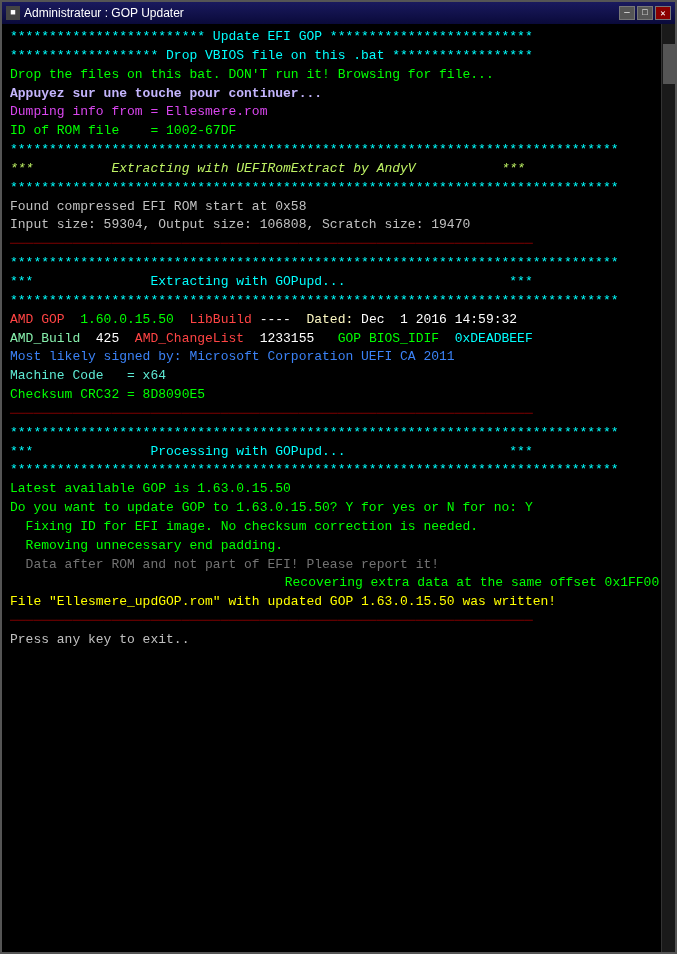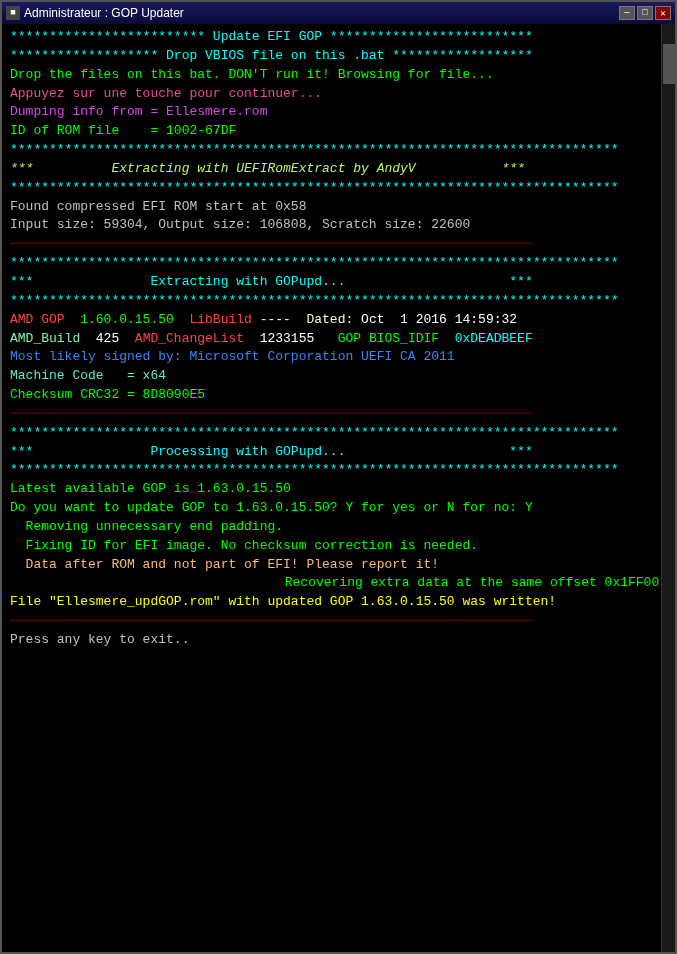--- a/index.html
+++ b/index.html
@@ -112,57 +112,57 @@
     </div>
   </div>
   <div class="console-area">
     <div id="console-output">
         <span class="line" style="color: rgb(0, 255, 255);"></span>
         <span class="line" style="color: rgb(0, 255, 255);">************************* Update EFI GOP **************************</span>
         <span class="line" style="color: rgb(0, 255, 255);"></span>
         <span class="line" style="color: rgb(0, 255, 255);">******************* Drop VBIOS file on this .bat ******************</span>
         <span class="line" style="color: rgb(192, 192, 192);"></span>
         <span class="line" style="color: rgb(0, 255, 0);">Drop the files on this bat. DON'T run it! Browsing for file...</span>
-        <span class="line" style="color: #ec4899;">Appuyez sur une touche pour continuer...</span>
+        <span class="line" style="color: #c4b5fd; font-weight: bold;">Appuyez sur une touche pour continuer...</span>
         <span class="line" style="color: #d946ef;">Dumping info from = Ellesmere.rom</span>
         <span class="line" style="color: rgb(192, 192, 192);"></span>
         <span class="line" style="color: rgb(0, 255, 0);">ID of ROM file    = 1002-67DF</span>
         <span class="line" style="color: rgb(192, 192, 192);"></span>
         <span class="line" style="color: rgb(0, 255, 255);">******************************************************************************</span>
         <span class="line" style="color: #bef264; font-style: italic;">***          Extracting with UEFIRomExtract by AndyV           ***</span>
         <span class="line" style="color: rgb(0, 255, 255);">******************************************************************************</span>
         <span class="line" style="color: rgb(192, 192, 192);"></span>
         <span class="line" style="color: rgb(192, 192, 192);">Found compressed EFI ROM start at 0x58</span>
-        <span class="line" style="color: rgb(192, 192, 192);">Input size: 59304, Output size: 106808, Scratch size: 22600</span>
+        <span class="line" style="color: rgb(192, 192, 192);">Input size: 59304, Output size: 106808, Scratch size: 19470</span>
         <span class="line" style="color: rgb(192, 192, 192);"></span>
         <span class="line" style="color: rgb(139, 0, 0);">───────────────────────────────────────────────────────────────────</span>
         <span class="line" style="color: rgb(192, 192, 192);"></span>
         <span class="line" style="color: rgb(0, 255, 255);">******************************************************************************</span>
         <span class="line" style="color: rgb(0, 255, 255);">***               Extracting with GOPupd...                     ***</span>
         <span class="line" style="color: rgb(0, 255, 255);">******************************************************************************</span>
         <span class="line" style="color: rgb(192, 192, 192);"></span>
-        <span class="line"><span style="color:#ff4444">AMD GOP</span><span style="color:#00ff00">  1.60.0.15.50  </span><span style="color:#ff4444">LibBuild</span><span style="color:#ffffff"> ----  </span><span style="color:#fef9c3">Dated:</span><span style="color:#ffffff"> Oct  1 2016 14:59:32</span></span>
+        <span class="line"><span style="color:#ff4444">AMD GOP</span><span style="color:#00ff00">  1.60.0.15.50  </span><span style="color:#ff4444">LibBuild</span><span style="color:#ffffff"> ----  </span><span style="color:#fef9c3">Dated:</span><span style="color:#ffffff"> Dec  1 2016 14:59:32</span></span>
         <span class="line"><span style="color:#86efac">AMD_Build</span><span style="color:#ffffff">  425  </span><span style="color:#ff4444">AMD_ChangeList</span><span style="color:#ffffff">  1233155   </span><span style="color:#00ff00">GOP BIOS_IDIF</span><span style="color:#00ffff">  0xDEADBEEF</span></span>
         <span class="line" style="color: #3b82f6;">Most likely signed by: Microsoft Corporation UEFI CA 2011</span>
         <span class="line" style="color: #5eead4;">Machine Code   = x64</span>
         <span class="line" style="color: rgb(0, 255, 0);">Checksum CRC32 = 8D8090E5</span>
         <span class="line" style="color: rgb(192, 192, 192);"></span>
         <span class="line" style="color: rgb(139, 0, 0);">───────────────────────────────────────────────────────────────────</span>
         <span class="line" style="color: rgb(192, 192, 192);"></span>
         <span class="line" style="color: rgb(0, 255, 255);">******************************************************************************</span>
         <span class="line" style="color: rgb(0, 255, 255);">***               Processing with GOPupd...                     ***</span>
         <span class="line" style="color: rgb(0, 255, 255);">******************************************************************************</span>
         <span class="line" style="color: rgb(192, 192, 192);"></span>
         <span class="line" style="color: rgb(0, 255, 0);">Latest available GOP is 1.63.0.15.50</span>
         <span class="line" style="color: rgb(192, 192, 192);"></span>
         <span class="line" style="color: rgb(0, 255, 0);">Do you want to update GOP to 1.63.0.15.50? Y for yes or N for no: Y</span>
+        <span class="line" style="color: rgb(0, 255, 0);">  Fixing ID for EFI image. No checksum correction is needed.</span>
         <span class="line" style="color: rgb(0, 255, 0);">  Removing unnecessary end padding.</span>
-        <span class="line" style="color: rgb(0, 255, 0);">  Fixing ID for EFI image. No checksum correction is needed.</span>
         <span class="line" style="color: rgb(192, 192, 192);"></span>
-        <span class="line" style="color: #fdba74;">  Data after ROM and not part of EFI! Please report it!</span>
+        <span class="line" style="color: #737373;">  Data after ROM and not part of EFI! Please report it!</span>
         <span class="line" style="color: rgb(0, 255, 0); text-align: right;">  Recovering extra data at the same offset 0x1FF00.</span>
         <span class="line" style="color: rgb(192, 192, 192);"></span>
         <span class="line" style="color: rgb(255, 255, 0);">File "Ellesmere_updGOP.rom" with updated GOP 1.63.0.15.50 was written!</span>
         <span class="line" style="color: rgb(192, 192, 192);"></span>
         <span class="line" style="color: rgb(139, 0, 0);">───────────────────────────────────────────────────────────────────</span>
         <span class="line" style="color: rgb(192, 192, 192);"></span>
         <span class="line" style="color: rgb(192, 192, 192);">Press any key to exit..</span>
       </div>
     <div class="scrollbar">
       <div class="scrollbar-thumb"></div>

